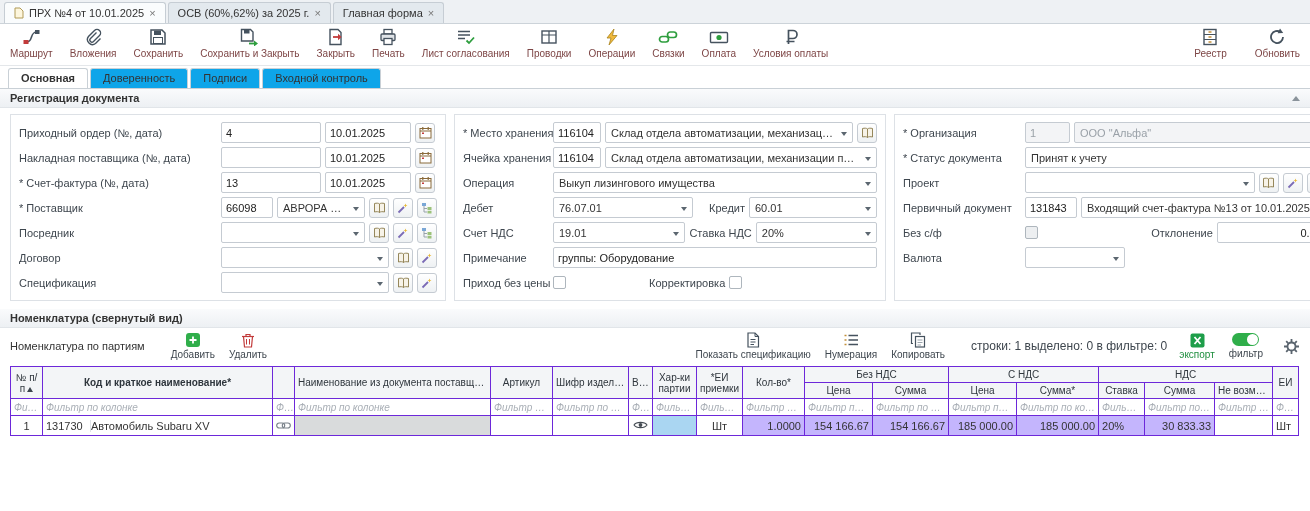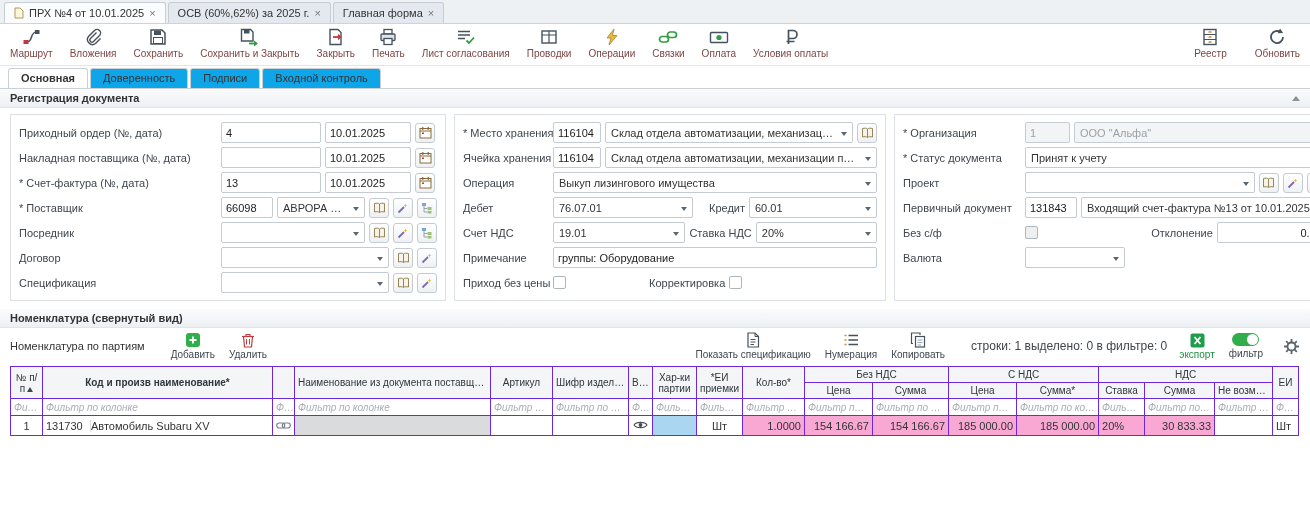--- a/index.html
+++ b/index.html
@@ -60,21 +60,21 @@
 .grid-wrap{padding:0 10px}
 table.grid{border-collapse:collapse;table-layout:fixed;width:1288px}
 .grid th,.grid td{border:1px solid #6d28d9;overflow:hidden;white-space:nowrap;text-overflow:ellipsis;padding:0 3px}
 .grid th{background:#f3f5f7;font-weight:normal;font-size:10px;color:#2f363d;height:16px;text-align:center}
 .grid th.bold{font-weight:bold}
 .grid th.two{white-space:normal;line-height:11px}
 .grid td{height:20px;font-size:11px;background:#fff}
 .grid td.fcell{color:#a9afb6;font-style:italic;font-size:10px;height:17px}
 .grid td.ctr{text-align:center}
 .grid td.rt{text-align:right}
-.grid td.green{background:#f9a8d4}
+.grid td.green{background:#c4b5fd}
 .grid td.blue{background:#aad6f2}
 .grid td.gray{background:#d9dbdc}
 .codecell{display:flex;align-items:center;height:100%}
 .codecell .code{width:45px;flex-shrink:0;border-right:1px solid #dfe3e7;}
 .sort-asc-icon{display:inline-block;width:0;height:0;border-left:3.5px solid transparent;border-right:3.5px solid transparent;border-bottom:5px solid #3e464e;margin-left:2px}
 </style>
 </head>
 <body>
 
 <div class="app">
@@ -550,21 +550,21 @@
         <col style="width:68px">
           <col style="width:82px">
           <col style="width:46px">
           <col style="width:70px">
         <col style="width:58px">
           <col style="width:26px">
       </colgroup>
       <tbody>
           <tr>
         <th rowspan="2" class="two"><span>№ п/п</span><span class="sort-asc-icon"></span></th>
-        <th rowspan="2" class="bold">Код и произв наименование*</th>
+        <th rowspan="2" class="bold">Код и краткое наименование*</th>
         <th rowspan="2"></th>
         <th rowspan="2">Наименование из документа поставщика</th>
         <th rowspan="2">Артикул</th>
         <th rowspan="2">Шифр изделия</th>
         <th rowspan="2">Влж</th>
         <th rowspan="2" class="two">Хар-ки партии</th>
         <th rowspan="2" class="two">*ЕИ приемки</th>
         <th rowspan="2">Кол-во*</th>
         <th colspan="2">Без НДС</th>
         <th colspan="2">С НДС</th>

